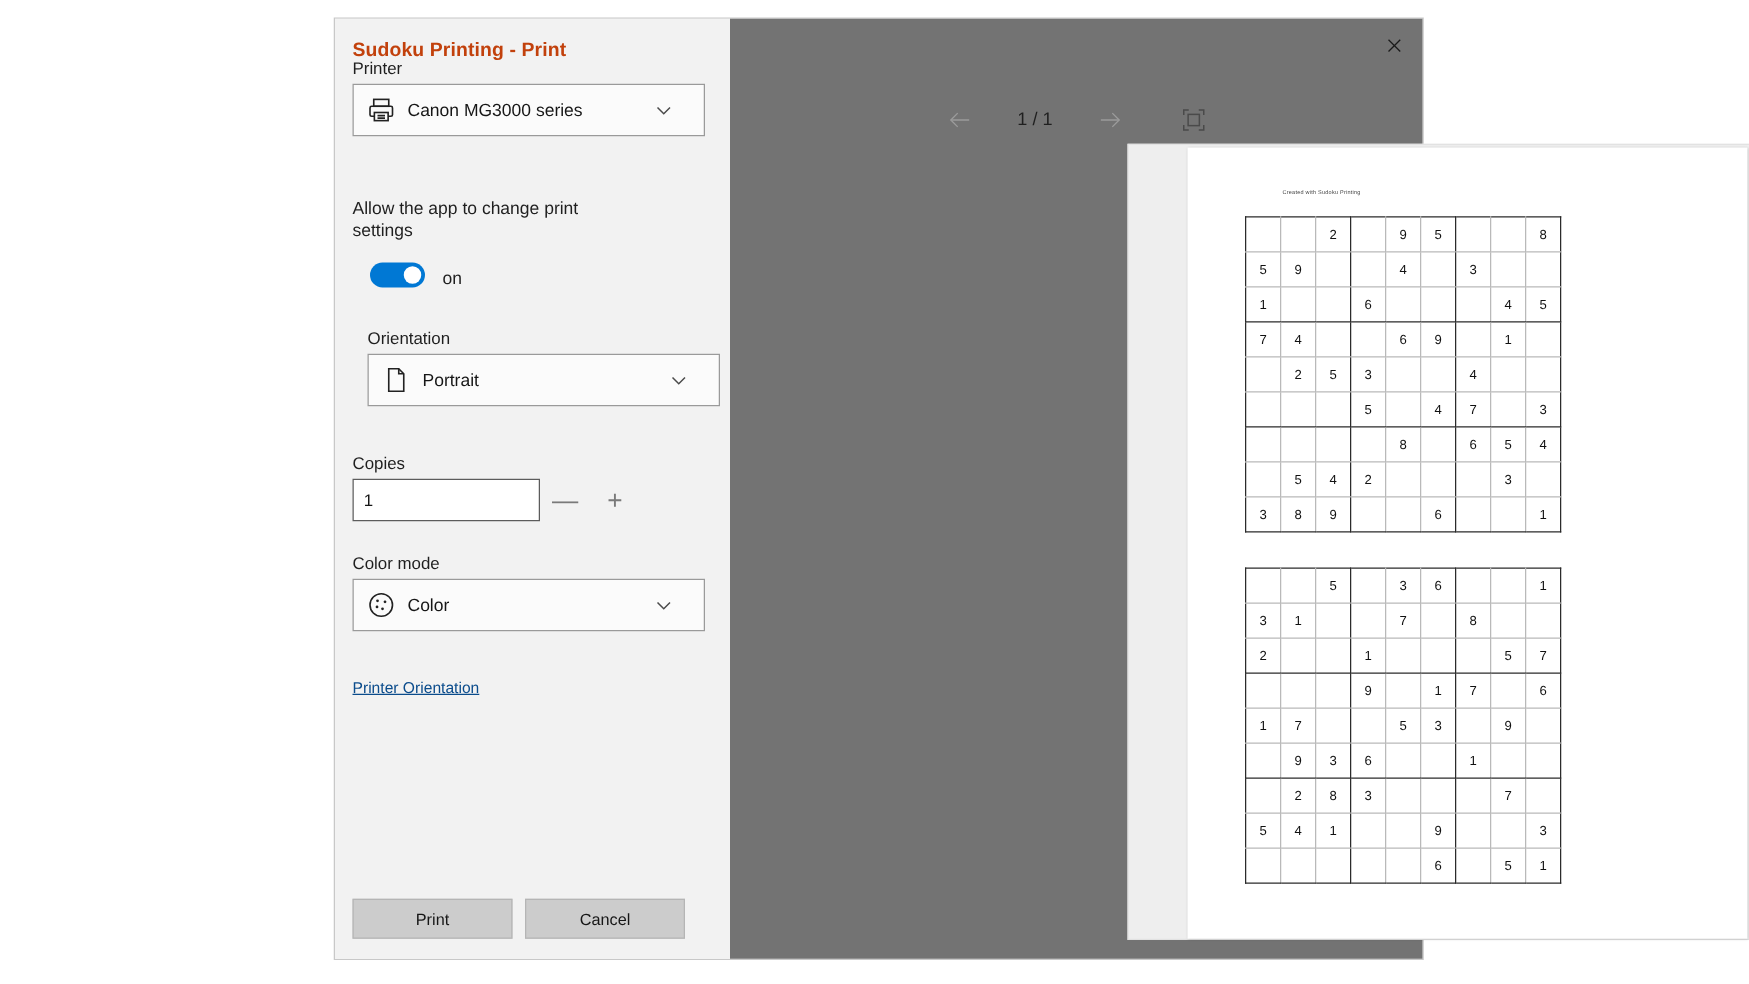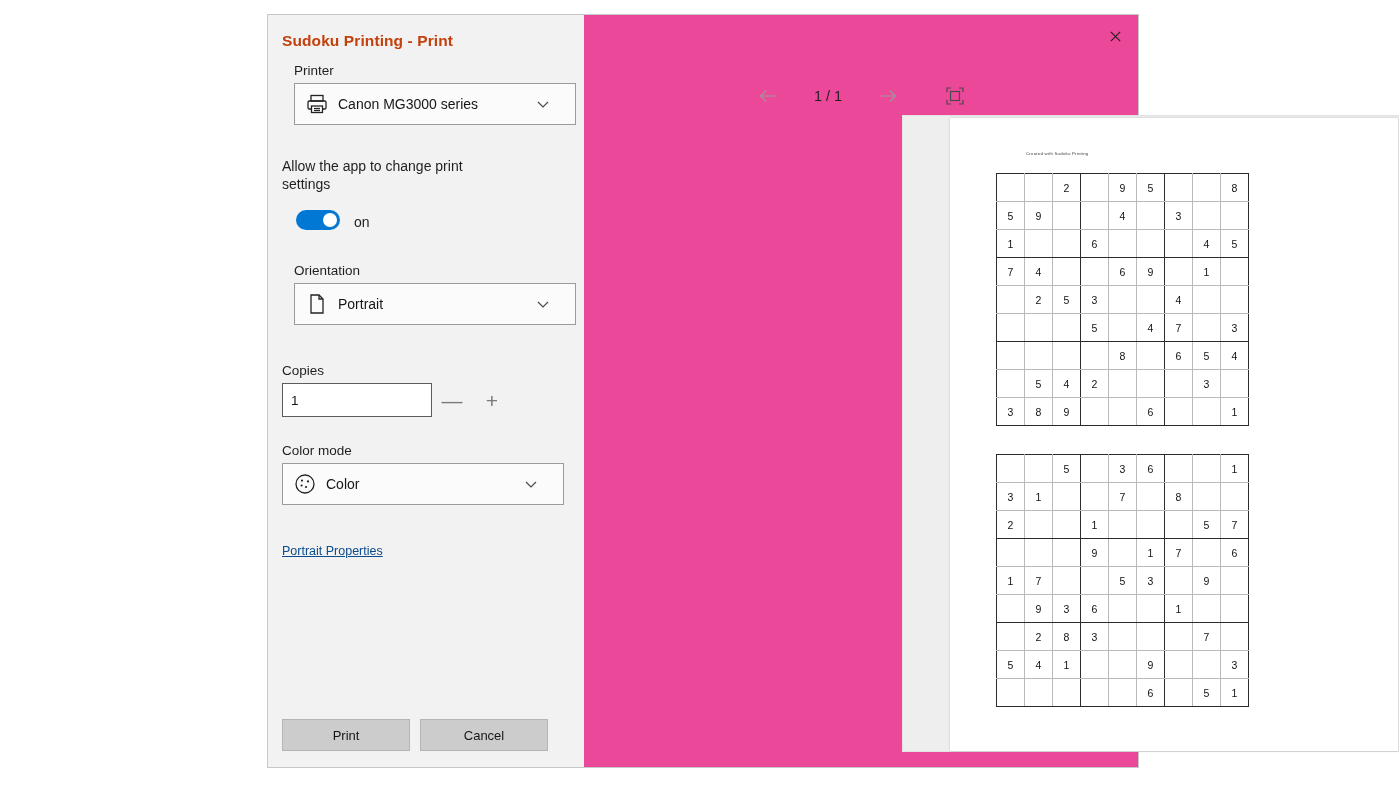--- a/index.html
+++ b/index.html
@@ -178,21 +178,21 @@
     display: flex;
     align-items: center;
     justify-content: center;
     font-family: "Liberation Sans", sans-serif;
     box-sizing: border-box;
   }
 
   
   .preview-pane {
     flex: 1;
-    background: #ec4899;
+    background: #737373;
     position: relative;
   }
 
   .close-btn {
     position: absolute;
     right: 6px;
     top: 6px;
     width: 34px;
     height: 30px;
     display: flex;
@@ -288,21 +288,21 @@
 </style>
 </head>
 <body>
 
 <div id="app">
 
   <div class="settings-pane">
 
     <div class="dialog-title">Sudoku Printing - Print</div>
 
-    <div class="group" style="top:48px;margin-left:12px;">
+    <div class="group" style="top:32px;">
       <div class="field-label">Printer</div>
       <div class="combo">
         <span class="ic">
           <svg viewBox="0 0 24 24" width="24" height="24" fill="none" stroke="currentColor" stroke-width="1.3">
             <rect x="6" y="3.5" width="12" height="5.5"></rect>
             <rect x="3" y="9" width="18" height="8" rx="1.3"></rect>
             <rect x="6.5" y="14" width="11" height="6.5" fill="#fff"></rect>
             <line x1="9" y1="16.5" x2="15" y2="16.5"></line>
             <line x1="9" y1="18.5" x2="15" y2="18.5"></line>
           </svg>
@@ -368,21 +368,21 @@
         <span class="value">Color</span>
         <span class="chev">
           <svg viewBox="0 0 16 16" width="16" height="16" fill="none" stroke="currentColor" stroke-width="1.2">
             <polyline points="3,6 8,11 13,6"></polyline>
           </svg>
         </span>
       </div>
     </div>
 
     <div class="group" style="top:526px;">
-      <span class="link">Portrait Properties </span>
+      <span class="link">Printer Orientation </span>
     </div>
 
     <div class="footer">
       <div class="btn">Print</div>
       <div class="btn">Cancel</div>
     </div>
   </div>
 
   <div class="preview-pane">
 

